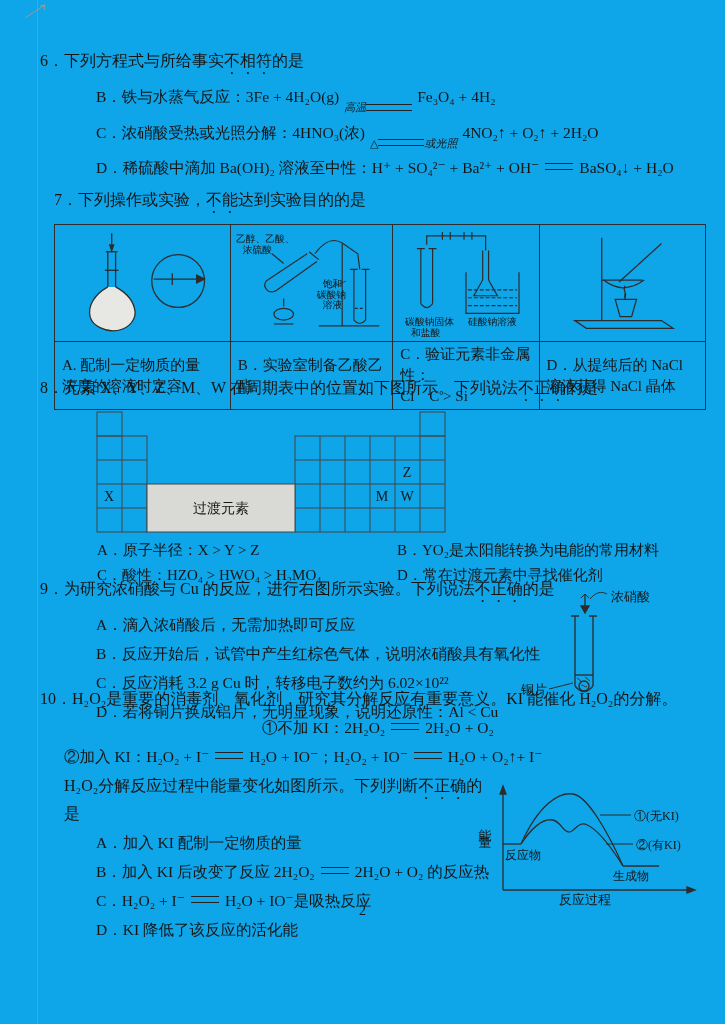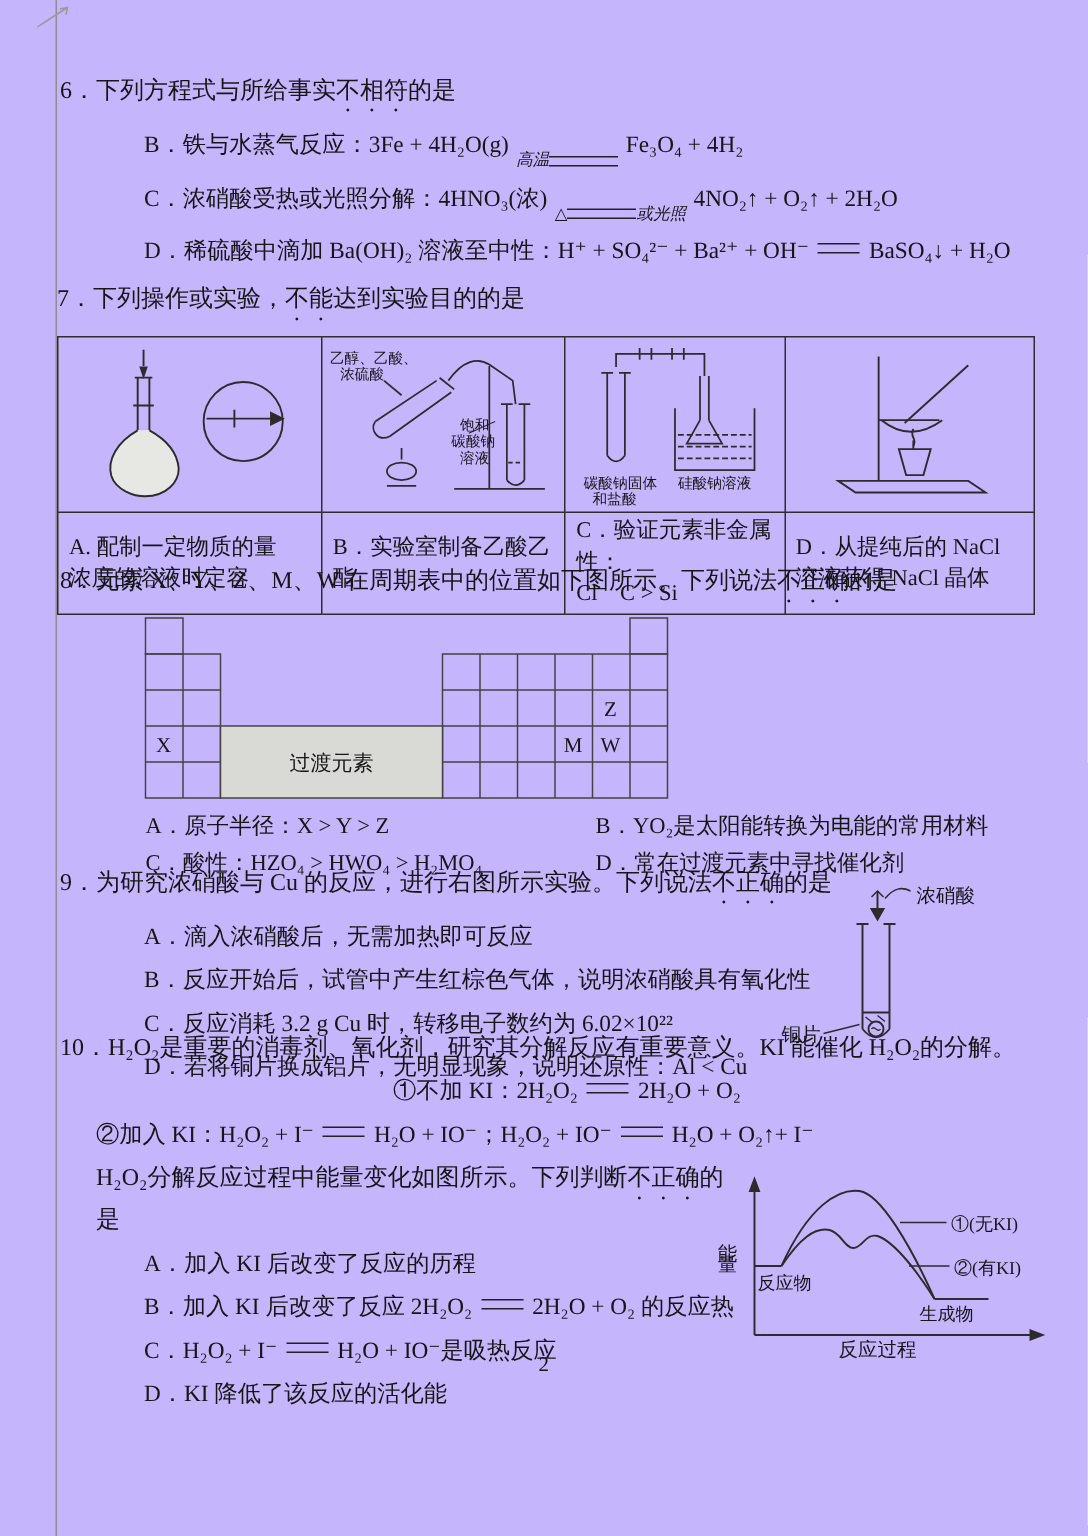--- a/index.html
+++ b/index.html
@@ -1,16 +1,16 @@
 <!DOCTYPE html>
 <html><head>
 <meta charset="utf-8">
 <style>
   html,body{margin:0;padding:0;background:#e8e8e8;}
-  #page{position:relative;width:725px;height:1024px;background:#c4b5fd;
+  #page{position:relative;width:725px;height:1024px;background:#0ea5e9;
         font-family:"Liberation Serif","DejaVu Serif",serif;color:#161616;overflow:hidden;}
   .blk{position:absolute;width:652px;left:40px;}
   .qtitle{font-size:16px;line-height:21px;}
   .opt{font-size:15.5px;line-height:21px;margin:8px 0 8px 56px;white-space:nowrap;}
   .emph{-webkit-text-emphasis:filled dot;-webkit-text-emphasis-position:under;
         text-emphasis:filled dot;text-emphasis-position:under right;}
   
   .eq{display:inline-block;width:28px;height:5px;border-top:1.4px solid #222;
       border-bottom:1.4px solid #222;margin:0 6px;vertical-align:3px;}
   
@@ -50,21 +50,21 @@
           <i class="cl"></i>
         </span><span>Fe₃O₄ + 4H₂</span></div>
     <div class="opt"><span>C．浓硝酸受热或光照分解：</span><span>4HNO₃(浓)</span><span class="cond">
           <i class="ct">△</i>
           <i class="cl"></i>
           <i class="cb">或光照</i>
         </span><span>4NO₂↑ + O₂↑ + 2H₂O</span></div>
     <div class="opt"><span>D．稀硫酸中滴加 Ba(OH)₂ 溶液至中性：</span><span>H⁺ + SO₄²⁻ + Ba²⁺ + OH⁻</span><span class="eq"></span><span>BaSO₄↓ + H₂O</span></div>
   </div>
 
-  <div class="blk" style="top:189px;left:38px;">
+  <div class="blk" style="top:189px;left:38px;padding-left:16px;">
     <div class="qtitle"><span>7．</span><span>下列操作或实验，</span><span class="emph">不能</span><span>达到实验目的的是</span></div>
     <table id="q7t">
       <tbody>
           <tr>
         <td class="dg" style="width:172px;">
           <svg width="168" height="108" viewBox="0 0 172 108">
             <g stroke="#2c2c2c" fill="none" stroke-width="1.3">
               <path d="M56 3 L56 14"></path>
                   <path d="M54 15 L58 15 L56 21 Z" fill="#2c2c2c"></path>
               <path d="M50 22 L62 22"></path>
@@ -199,21 +199,21 @@
     </g>
     <text x="114" y="15" font-size="13">浓硝酸</text>
     <text x="24" y="108" font-size="13">铜片</text>
   </svg>
 
   <div class="blk" style="top:688px;">
     <div class="qtitle"><span>10．</span><span>H₂O₂是重要的消毒剂、氧化剂，研究其分解反应有重要意义。KI 能催化 H₂O₂的分解。</span></div>
     <div class="opt" style="margin-left:24px;text-align:center;"><span>①不加 KI：</span><span>2H₂O₂</span><span class="eq"></span><span>2H₂O + O₂</span></div>
     <div class="opt" style="margin-left:24px;"><span>②加入 KI：</span><span>H₂O₂ + I⁻</span><span class="eq"></span><span>H₂O + IO⁻；</span><span>H₂O₂ + IO⁻</span><span class="eq"></span><span>H₂O + O₂↑+ I⁻</span></div>
     <div class="qtitle" style="margin-left:24px;width:430px;"><span>H₂O₂分解反应过程中能量变化如图所示。下列判断</span><span class="emph">不正确</span><span>的是</span></div>
-    <div class="opt">A．加入 KI 后改变了反应的历程</div>
+    <div class="opt">A．加入 KI 配制一定物质的量</div>
     <div class="opt"><span>B．加入 KI 后改变了反应 </span><span>2H₂O₂</span><span class="eq"></span><span>2H₂O + O₂</span><span> 的反应热</span></div>
     <div class="opt"><span>C．</span><span>H₂O₂ + I⁻</span><span class="eq"></span><span>H₂O + IO⁻</span><span>是吸热反应</span></div>
     <div class="opt">D．KI 降低了该反应的活化能</div>
   </div>
   <svg style="position:absolute;left:473px;top:782px;" width="240" height="124" viewBox="0 0 240 124">
     <g stroke="#2c2c2c" fill="none" stroke-width="1.3">
       <path d="M30 108 L30 10"></path>
         <path d="M27 12 L33 12 L30 4 Z" fill="#2c2c2c"></path>
       <path d="M30 108 L216 108"></path>
         <path d="M214 105 L214 111 L222 108 Z" fill="#2c2c2c"></path>

